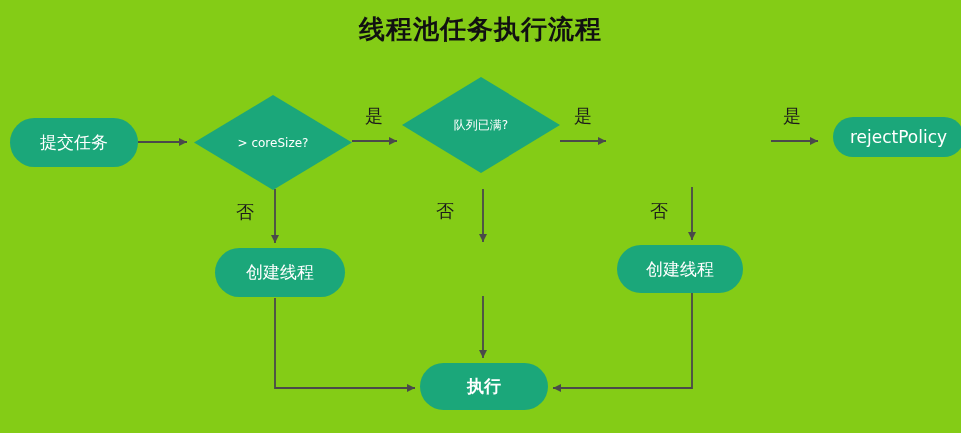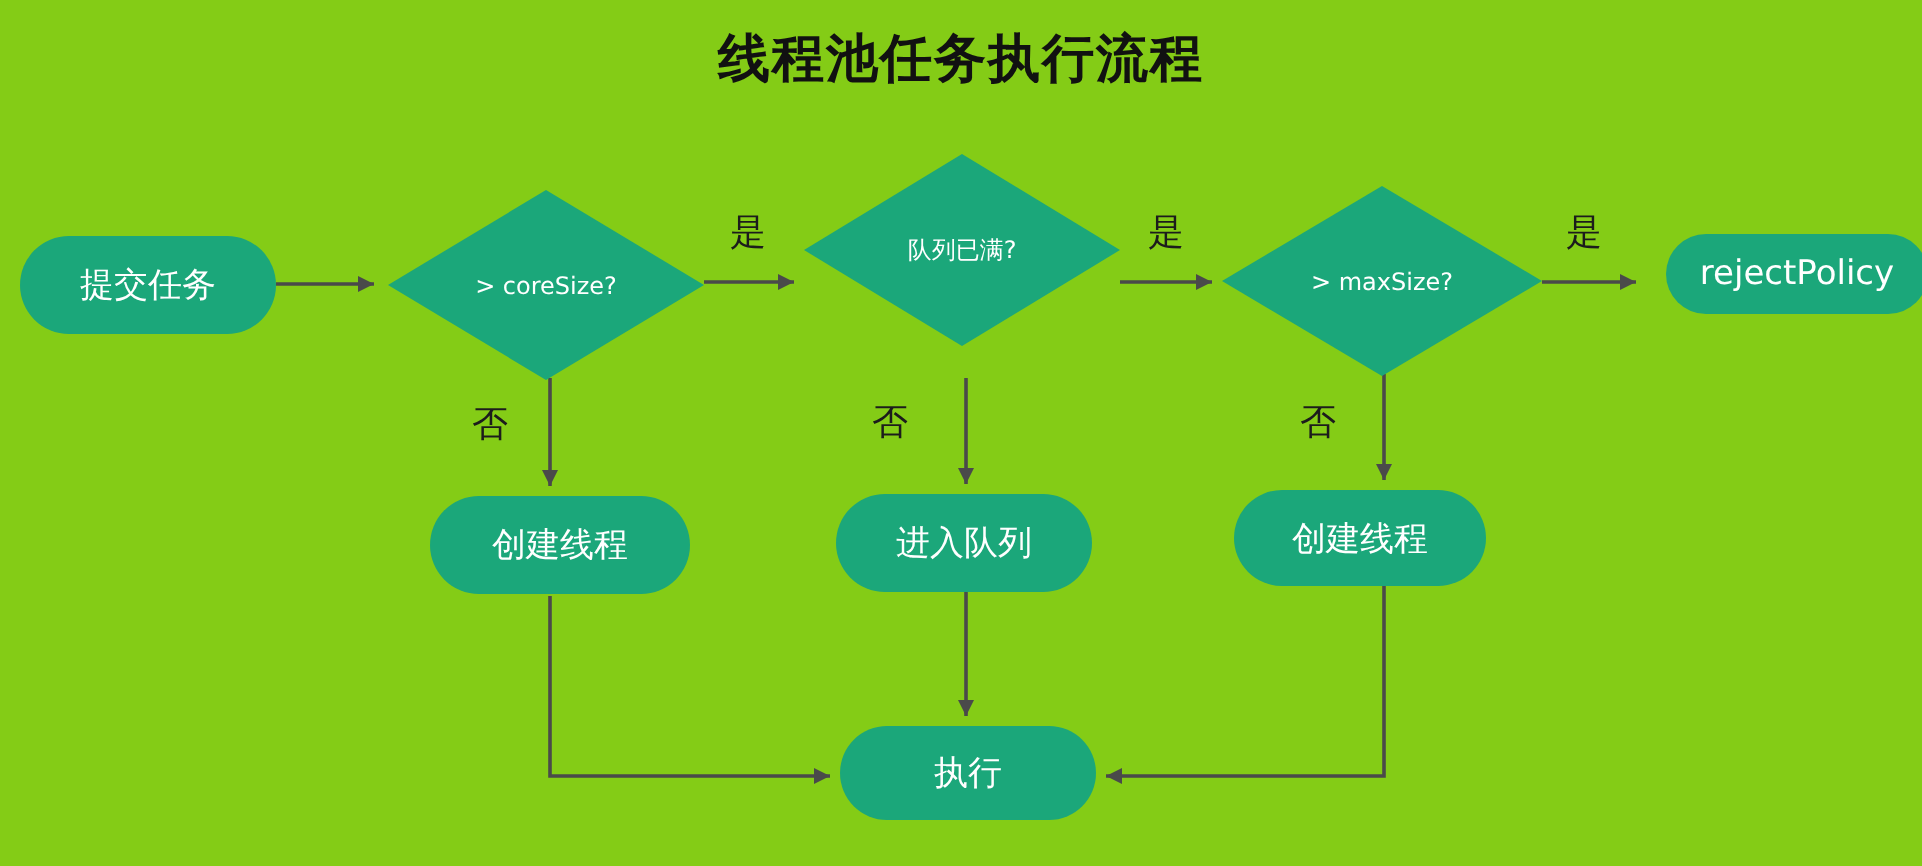--- a/index.html
+++ b/index.html
@@ -49,21 +49,21 @@
   }
   
   #n-start  { left: 10px;  top: 118px; width: 128px; height: 49px; }
   #n-d1     { left: 194px; top: 95px;  width: 158px; height: 95px; }
   #n-d2     { left: 402px; top: 77px;  width: 158px; height: 96px; }
   #n-d3     { left: 611px; top: 93px;  width: 160px; height: 95px; }
   #n-reject { left: 833px; top: 117px; width: 131px; height: 40px; }
   #n-box1   { left: 215px; top: 248px; width: 130px; height: 49px; }
   #n-boxm   { left: 418px; top: 247px; width: 128px; height: 49px; }
   #n-box2   { left: 617px; top: 245px; width: 126px; height: 48px; }
-  #n-exec   { left: 420px; top: 363px; width: 128px; height: 47px; }
+  #n-exec   { left: 420px; top: 363px; width: 128px; height: 47px; font-weight: bold; }
   
   #lbl-yes1 { left: 374px; top: 116px; }
   #lbl-yes2 { left: 583px; top: 116px; }
   #lbl-yes3 { left: 792px; top: 116px; }
   #lbl-no1  { left: 245px; top: 212px; }
   #lbl-no2  { left: 445px; top: 211px; }
   #lbl-no3  { left: 659px; top: 211px; }
 </style>
 </head>
 <body>
@@ -91,27 +91,25 @@
       <path d="M692 293 V388 H553" marker-end="url(#arr)"></path>
     </g>
   </svg>
 
   <div id="n-start" class="node pill">提交任务</div>
 
   <div id="n-d1" class="node diamond">&gt; coreSize?</div>
 
   <div id="n-d2" class="node diamond">队列已满?</div>
 
-  <div id="n-d3" class="node diamond">&gt; maxSize?</div>
 
   <div id="n-reject" class="node pill">rejectPolicy</div>
 
   <div id="n-box1" class="node pill">创建线程</div>
 
-  <div id="n-boxm" class="node pill">进入队列</div>
 
   <div id="n-box2" class="node pill">创建线程</div>
 
   <div id="n-exec" class="node pill">执行</div>
 
   <span id="lbl-yes1" class="edge-label">是</span>
   <span id="lbl-yes2" class="edge-label">是</span>
   <span id="lbl-yes3" class="edge-label">是</span>
   <span id="lbl-no1" class="edge-label">否</span>
   <span id="lbl-no2" class="edge-label">否</span>

